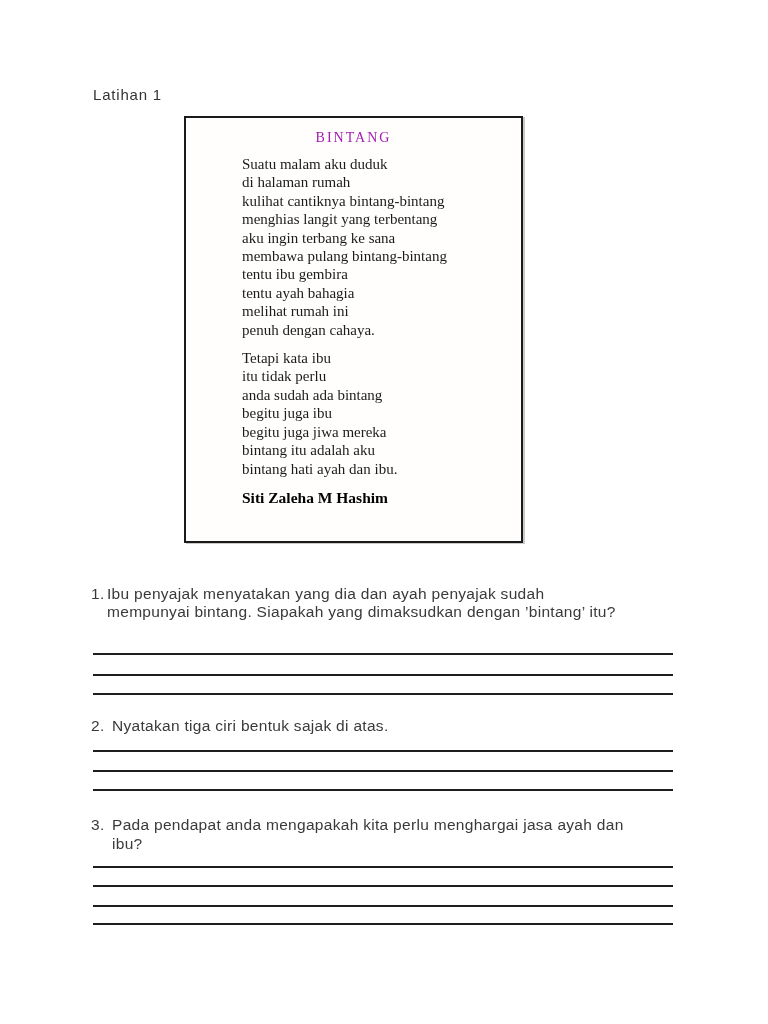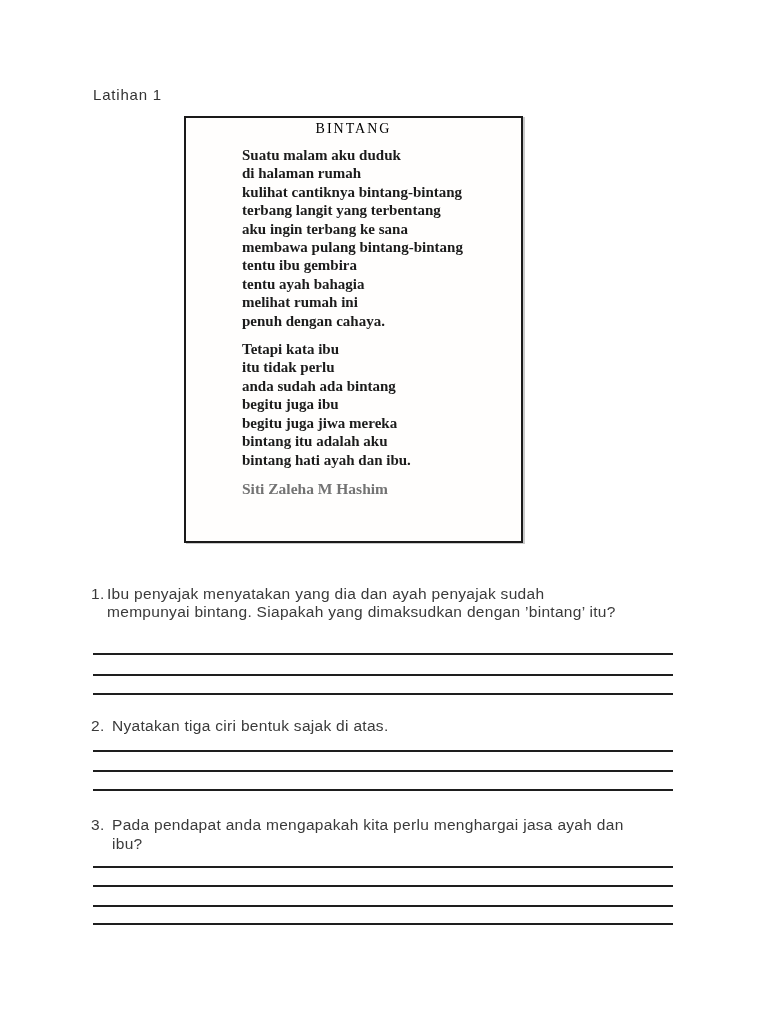--- a/index.html
+++ b/index.html
@@ -36,39 +36,39 @@
     width: 339px;
     height: 427px;
     border: 2px solid #1a1a1a;
     box-sizing: border-box;
     background: #fffefd;
     box-shadow: 2px 1px 0 #c9c9c9;
     font-family: "Liberation Serif", serif;
   }
   .poem-title {
     text-align: center;
-    padding-top: 3px;
+    padding-top: 12px;
     font-size: 14px;
     letter-spacing: 2px;
-    color: #000000;
+    color: #a21caf;
   }
   .poem-body {
     margin-top: 9px;
     padding-left: 56px;
     font-size: 15px;
     line-height: 18.4px;
     color: #1b1b1b;
   }
-  .stanza { margin: 0 0 10px 0; font-weight: bold; }
+  .stanza { margin: 0 0 10px 0; }
   .poem-line { white-space: nowrap; }
   .poem-author {
     margin-top: 11px;
     font-weight: bold;
     font-size: 15.5px;
-    color: #737373;
+    color: #000000;
   }
 
   
   .instruction-heading {
     position: absolute;
     left: 92px;
     top: 562px;
     font-weight: bold;
     font-size: 15px;
     letter-spacing: 0.2px;
@@ -118,21 +118,21 @@
 
   <div class="exercise-label">Latihan 1</div>
 
   <div class="poem-box">
     <div class="poem-title">BINTANG</div>
     <div class="poem-body">
       <div class="stanza">
         <div class="poem-line">Suatu malam aku duduk</div>
         <div class="poem-line">di halaman rumah</div>
         <div class="poem-line">kulihat cantiknya bintang-bintang</div>
-        <div class="poem-line">terbang langit yang terbentang</div>
+        <div class="poem-line">menghias langit yang terbentang</div>
         <div class="poem-line">aku ingin terbang ke sana</div>
         <div class="poem-line">membawa pulang bintang-bintang</div>
         <div class="poem-line">tentu ibu gembira</div>
         <div class="poem-line">tentu ayah bahagia</div>
         <div class="poem-line">melihat rumah ini</div>
         <div class="poem-line">penuh dengan cahaya.</div>
       </div>
       <div class="stanza">
         <div class="poem-line">Tetapi kata ibu</div>
         <div class="poem-line">itu tidak perlu</div>

